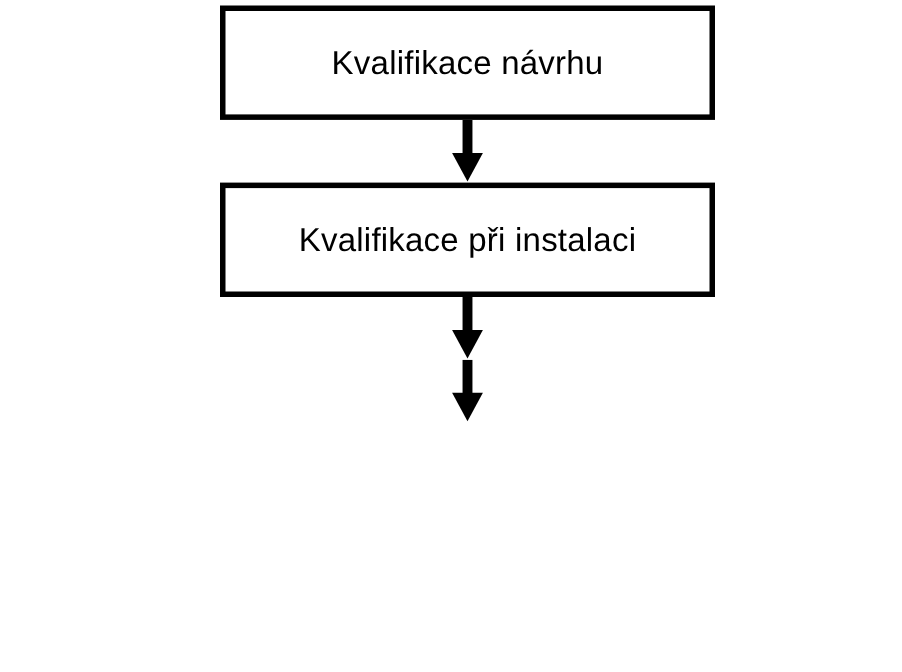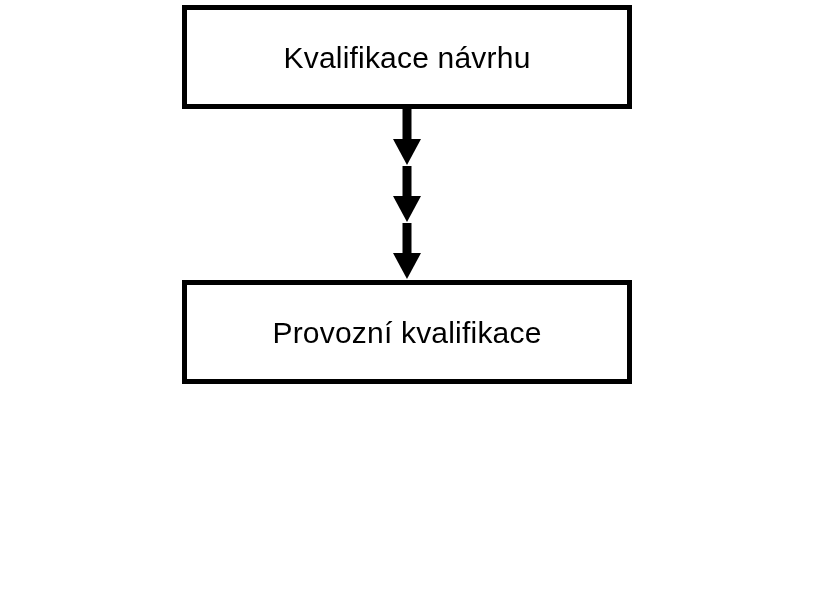--- a/index.html
+++ b/index.html
@@ -14,21 +14,21 @@
     overflow: hidden;
   }
   #diagram {
     position: relative;
     width: 820px;
     height: 611px;
     background: #ffffff;
   }
   .flow-column {
     position: absolute;
-    left: 182px;
+    left: 200px;
     top: 5px;
     width: 450px;
     display: flex;
     flex-direction: column;
     align-items: center;
   }
   .node {
     box-sizing: border-box;
     width: 450px;
     height: 104px;
@@ -68,34 +68,34 @@
       <span class="node-label">Kvalifikace návrhu</span>
     </div>
 
     <div class="connector">
       <svg width="30" height="57" viewBox="0 0 30 57" aria-hidden="true">
         <path d="M15 0 L15 33" stroke="#000000" stroke-width="9" fill="none"></path>
         <path d="M1 30 L29 30 L15 56 Z" fill="#000000"></path>
       </svg>
     </div>
 
+    <div class="node">
+      <span class="node-label">Kvalifikace při instalaci</span>
+    </div>
 
     <div class="connector">
       <svg width="30" height="57" viewBox="0 0 30 57" aria-hidden="true">
         <path d="M15 0 L15 33" stroke="#000000" stroke-width="9" fill="none"></path>
         <path d="M1 30 L29 30 L15 56 Z" fill="#000000"></path>
       </svg>
     </div>
 
 
     <div class="connector">
       <svg width="30" height="57" viewBox="0 0 30 57" aria-hidden="true">
         <path d="M15 0 L15 33" stroke="#000000" stroke-width="9" fill="none"></path>
         <path d="M1 30 L29 30 L15 56 Z" fill="#000000"></path>
       </svg>
     </div>
 
-    <div class="node">
-      <span class="node-label">Provozní kvalifikace</span>
-    </div>
 
   </div>
 </div>
 
 </body></html>

